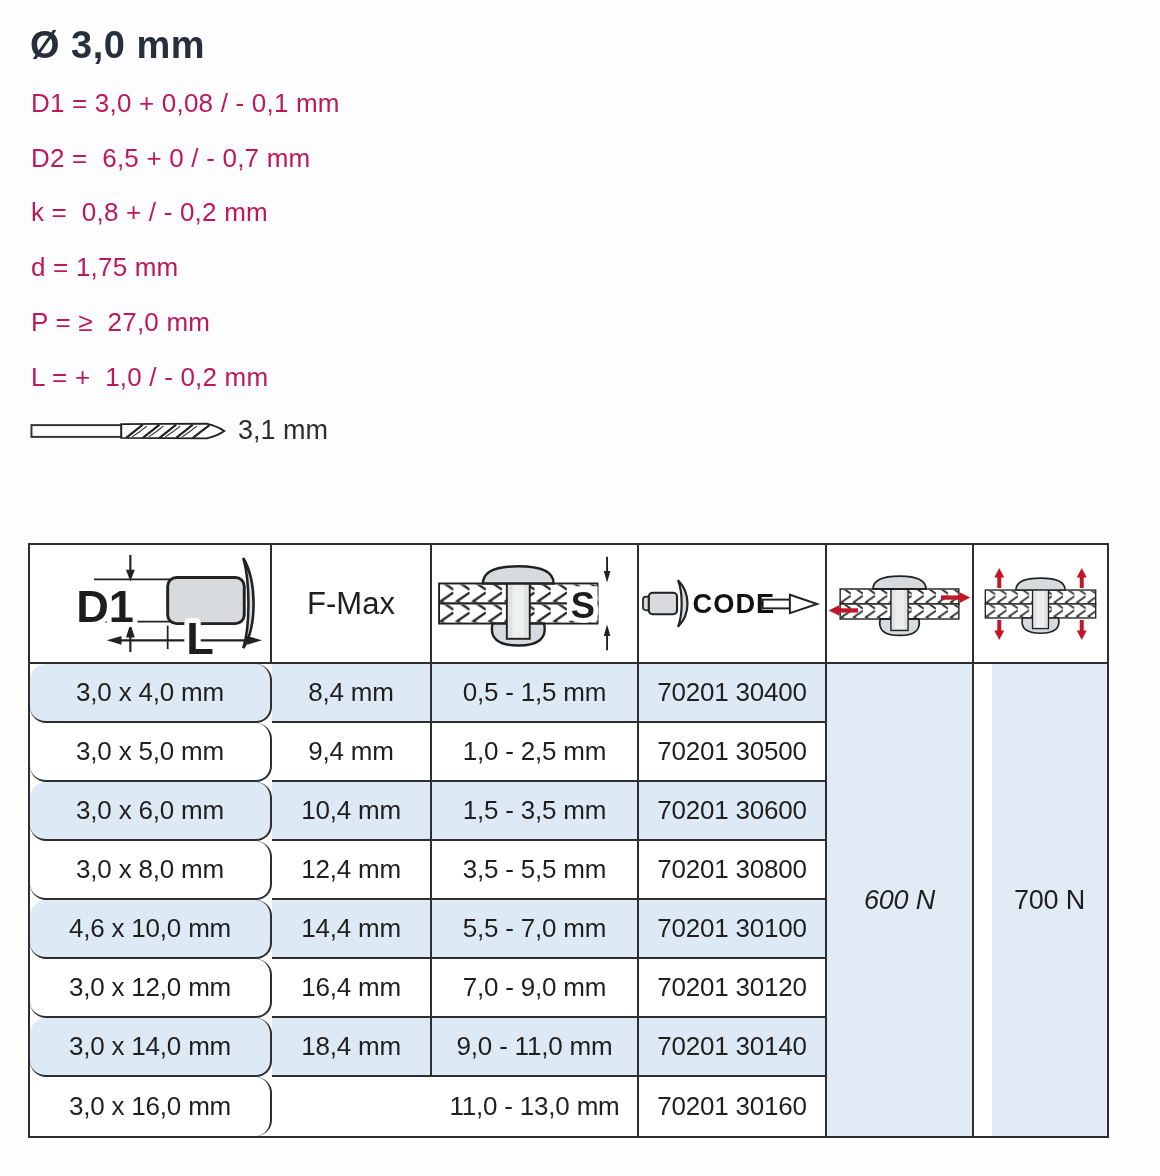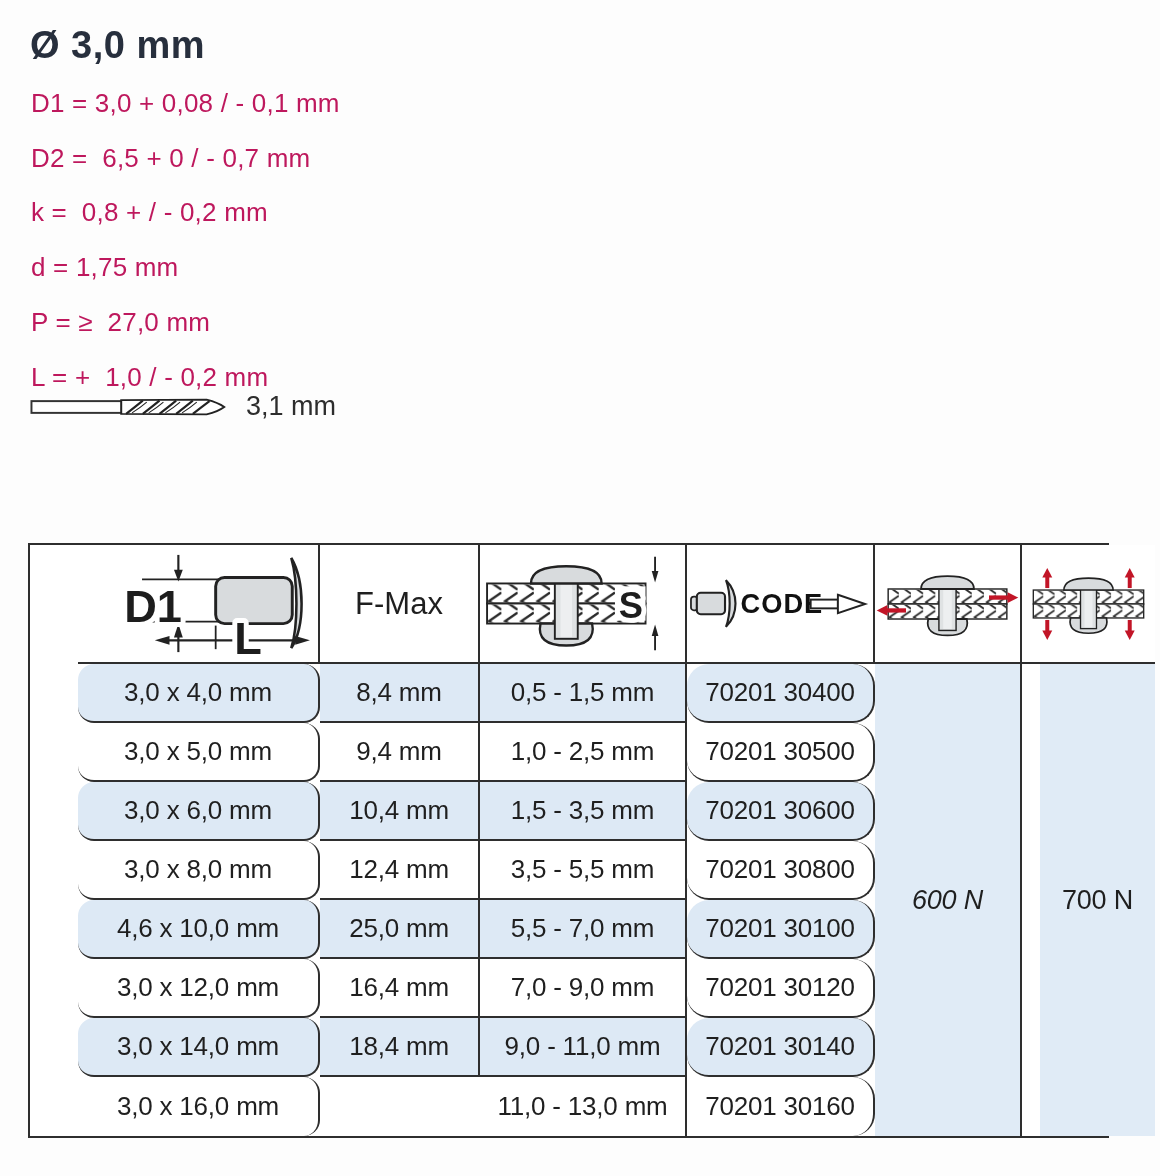--- a/index.html
+++ b/index.html
@@ -17,49 +17,48 @@
     position: absolute; left: 30px; top: 24px;
     font-size: 38px; font-weight: bold; letter-spacing: 0.5px;
     color: #272f3d;
   }
   .specs { position: absolute; left: 31px; top: 76px; }
   .spec {
     font-size: 26px; line-height: 54.7px; white-space: pre;
     color: #be185d; letter-spacing: 0.2px;
   }
   .drill-row {
-    position: absolute; left: 30px; top: 391px;
-    display: flex; align-items: center; gap: 10px;
+    position: absolute; left: 30px; top: 415px;
+    display: flex; align-items: center; gap: 2px;
   }
   .drill-label { font-size: 27px; color: #2d2d2d; }
 
   
   .rivet-table {
     position: absolute; left: 28px; top: 543px;
     width: 1081px; height: 595px;
     display: grid;
     grid-template-columns: 242px 160px 207px 188px 147px 133px;
     grid-template-rows: 119px repeat(8, 59px);
     border: 2px solid #2e2e2e;
     background: #fff;
-    padding-left: 48px;
   }
   .cell {
     display: flex; align-items: center; justify-content: center;
     border-right: 2px solid #2e2e2e;
     border-bottom: 2px solid #2e2e2e;
     background: #fff;
     font-size: 26px; color: #1f1f1f; letter-spacing: -0.2px;
     overflow: hidden;
   }
   .hdr { grid-row: 1; }
   .h1 { grid-column: 1; } .h2 { grid-column: 2; } .h3 { grid-column: 3; }
   .h4 { grid-column: 4; } .h5 { grid-column: 5; } .h6 { grid-column: 6; }
   .col1 { grid-column: 1; border-radius: 16px; } .col2 { grid-column: 2; }
-  .col3 { grid-column: 3; } .col4 { grid-column: 4; border-radius: 22px; }
+  .col3 { grid-column: 3; } .col4 { grid-column: 4; }
   .alt { background: #dde9f5; }
   .no-br { border-right: none; }
   .no-bb { border-bottom: none; }
   .fmax-hdr { font-size: 31px; letter-spacing: 0; }
   .merged {
     background: #e0ebf6;
     font-size: 27px;
     border-bottom: none;
   }
   .mc5 { grid-column: 5; grid-row: 2 / span 8; font-style: italic; }
@@ -208,21 +207,21 @@
     <div class="cell col2 alt">10,4 mm</div>
     <div class="cell col3 alt">1,5 - 3,5 mm</div>
     <div class="cell col4 alt">70201 30600</div>
 
     <div class="cell col1">3,0 x 8,0 mm</div>
     <div class="cell col2">12,4 mm</div>
     <div class="cell col3">3,5 - 5,5 mm</div>
     <div class="cell col4">70201 30800</div>
 
     <div class="cell col1 alt">4,6 x 10,0 mm</div>
-    <div class="cell col2 alt">25,0 mm</div>
+    <div class="cell col2 alt">14,4 mm</div>
     <div class="cell col3 alt">5,5 - 7,0 mm</div>
     <div class="cell col4 alt">70201 30100</div>
 
     <div class="cell col1">3,0 x 12,0 mm</div>
     <div class="cell col2">16,4 mm</div>
     <div class="cell col3">7,0 - 9,0 mm</div>
     <div class="cell col4">70201 30120</div>
 
     <div class="cell col1 alt">3,0 x 14,0 mm</div>
     <div class="cell col2 alt">18,4 mm</div>

